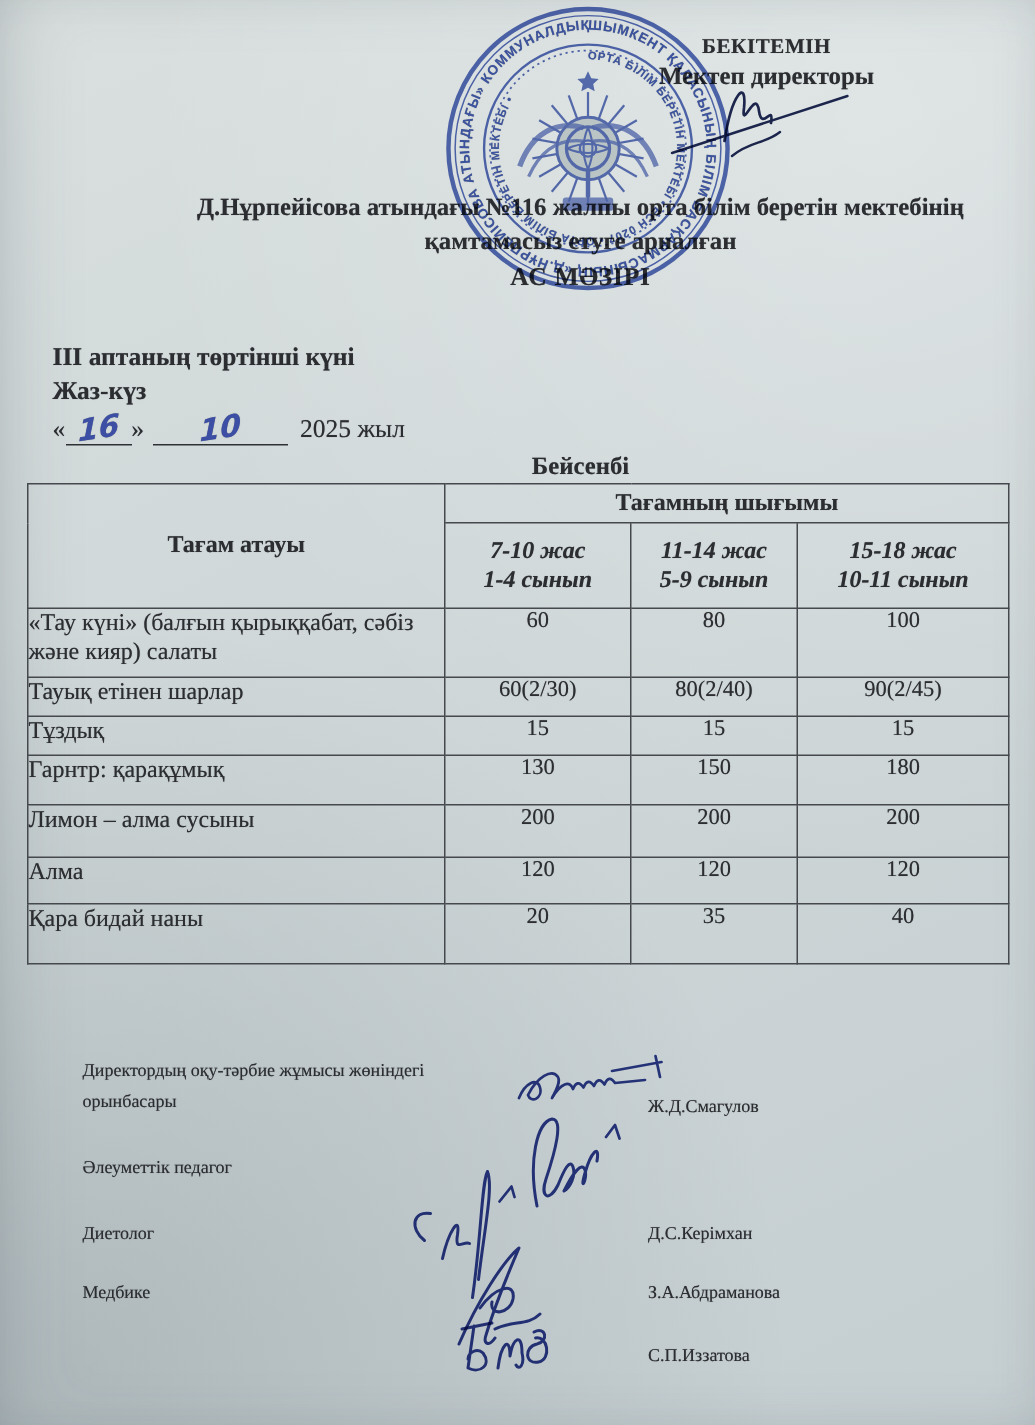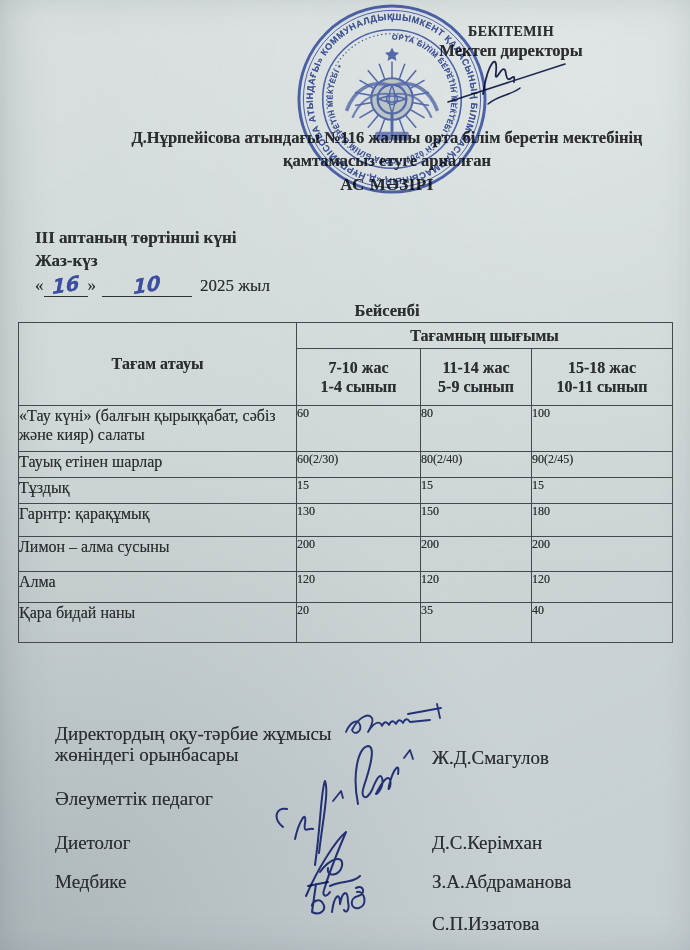--- a/index.html
+++ b/index.html
@@ -42,28 +42,28 @@
   .blank.d2{ width:90px; margin-left:6px; margin-right:8px;}
   .hw{ font-family:"DejaVu Sans",sans-serif; font-style:italic; font-weight:bold; color:#3c4fa5;
        font-size:20px; display:inline-block; transform:rotate(-9deg) skewX(-10deg); position:relative; top:-1px;}
 
   
   .day{ position:absolute; top:301px; left:60px; width:654px; text-align:center; font-weight:bold; font-size:16.5px;}
   table.menu{ position:absolute; top:322px; left:18px; width:654px; border-collapse:collapse; table-layout:fixed;}
   table.menu th, table.menu td{ border:1.5px solid #45484c; padding:0;}
   table.menu th{ font-size:16px; font-weight:bold; vertical-align:middle;}
   .hr1 th{ height:25px;}
-  .hr2 th{ height:56px; font-size:15.5px; line-height:19px;}
+  .hr2 th{ height:56px; font-size:15.5px; line-height:19px;font-style:italic;}
   td.name{ font-size:16px; text-align:left; vertical-align:top; padding:3px 6px 0 8px; line-height:19px;}
-  td.val{ font-size:12px; text-align:left; vertical-align:top; padding-top:3px;}
+  td.val{ font-size:15px; text-align:center; vertical-align:top; padding-top:3px;}
   tr.r1{height:46px;} tr.r2{height:26px;} tr.r3{height:26px;} tr.r4{height:33px;}
   tr.r5{height:35px;} tr.r6{height:31px;margin-top:48px;} tr.r7{height:40px;padding-left:25px;}
 
   
-  .sigrow{ position:absolute; left:55px; width:600px; font-size:19px; line-height:21px;margin-top:20px;}
+  .sigrow{ position:absolute; left:55px; width:600px; font-size:12px; line-height:21px;}
   .sigrow .t{ display:inline-block; width:285px; vertical-align:top;}
   .sigrow .n{ position:absolute; left:377px; top:0; white-space:nowrap;}
   .sr1{ top:703px;} .sr1 .n{ top:24px;}
   .sr2{ top:768px;} .sr3{ top:812px;} .sr4{ top:851px;} .sr5{ top:893px;}
   .scr{ position:absolute; z-index:6; mix-blend-mode:multiply;}
   .scr path{ fill:none; stroke:#2e3d91; stroke-linecap:round; stroke-linejoin:round;}
   .dir-sig path{ fill:none; stroke:#202a55; stroke-linecap:round;}
 </style>
 </head>
 <body>

